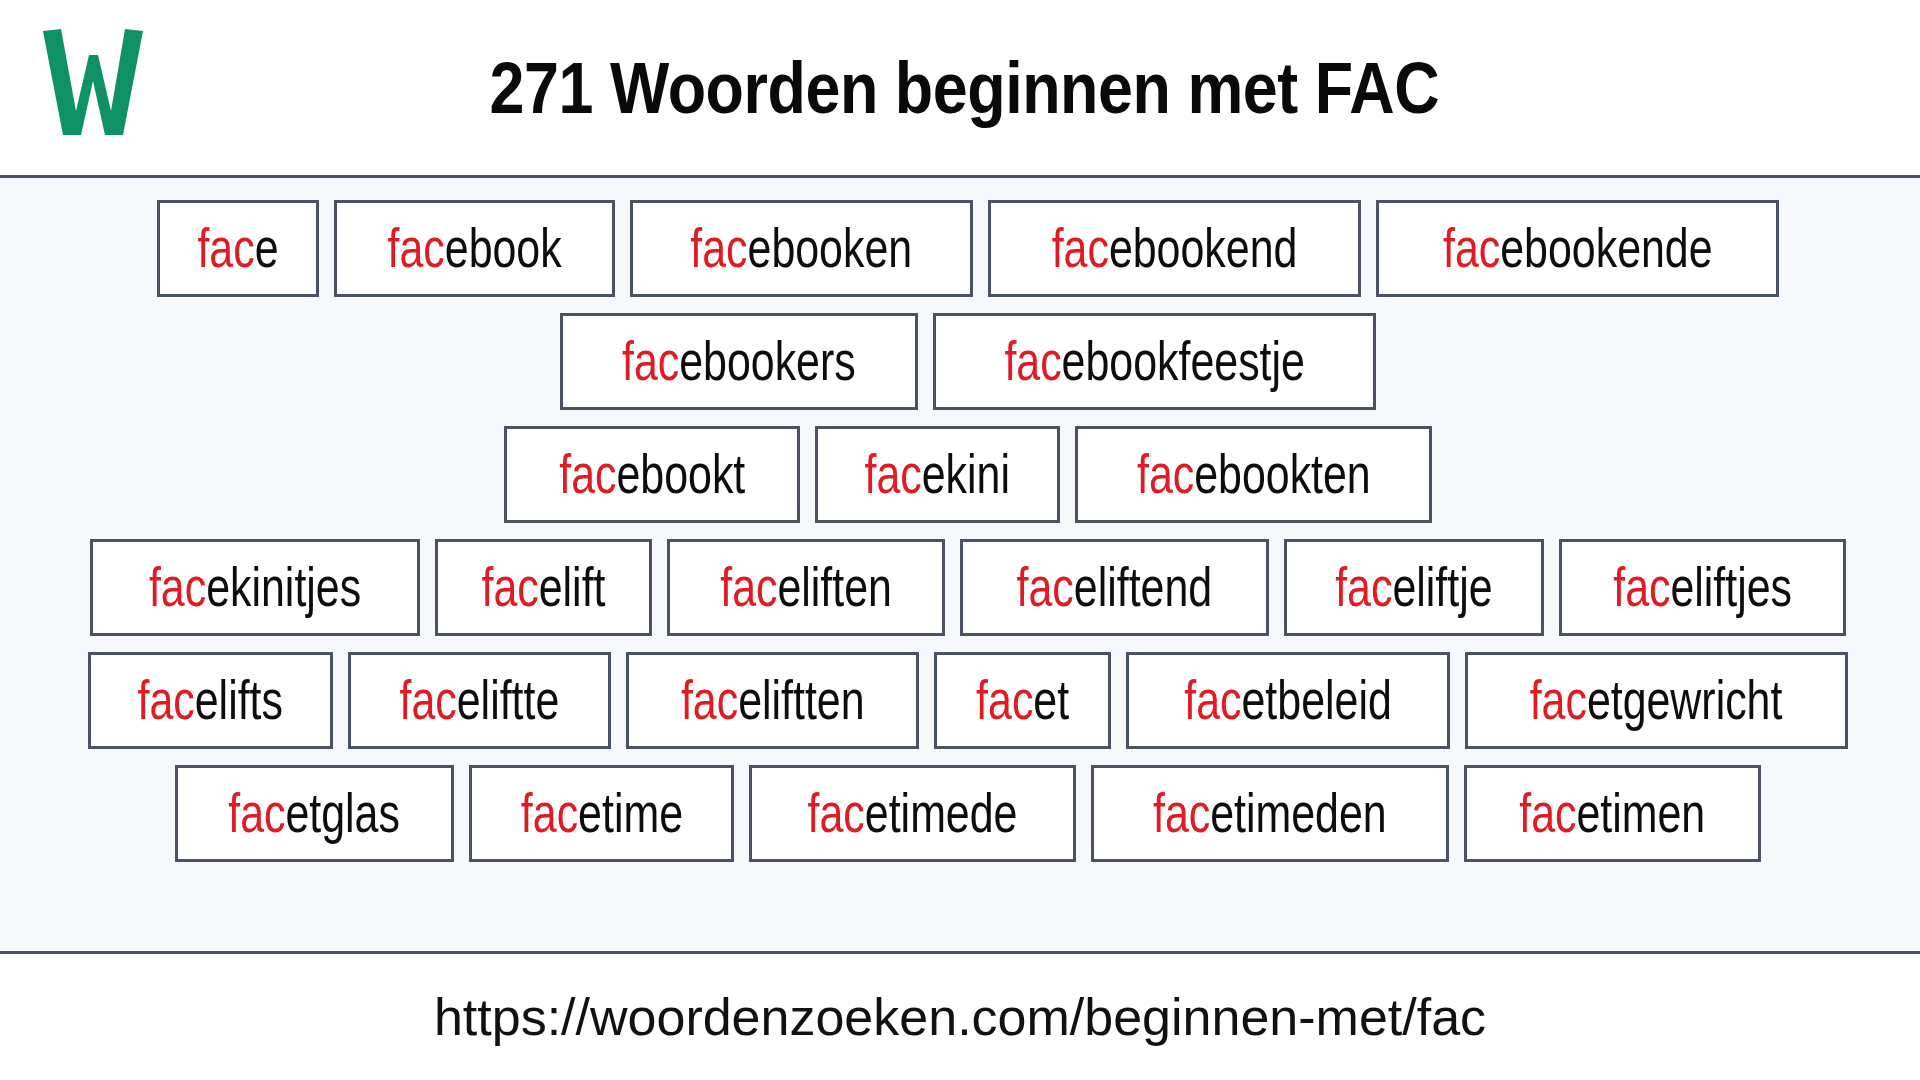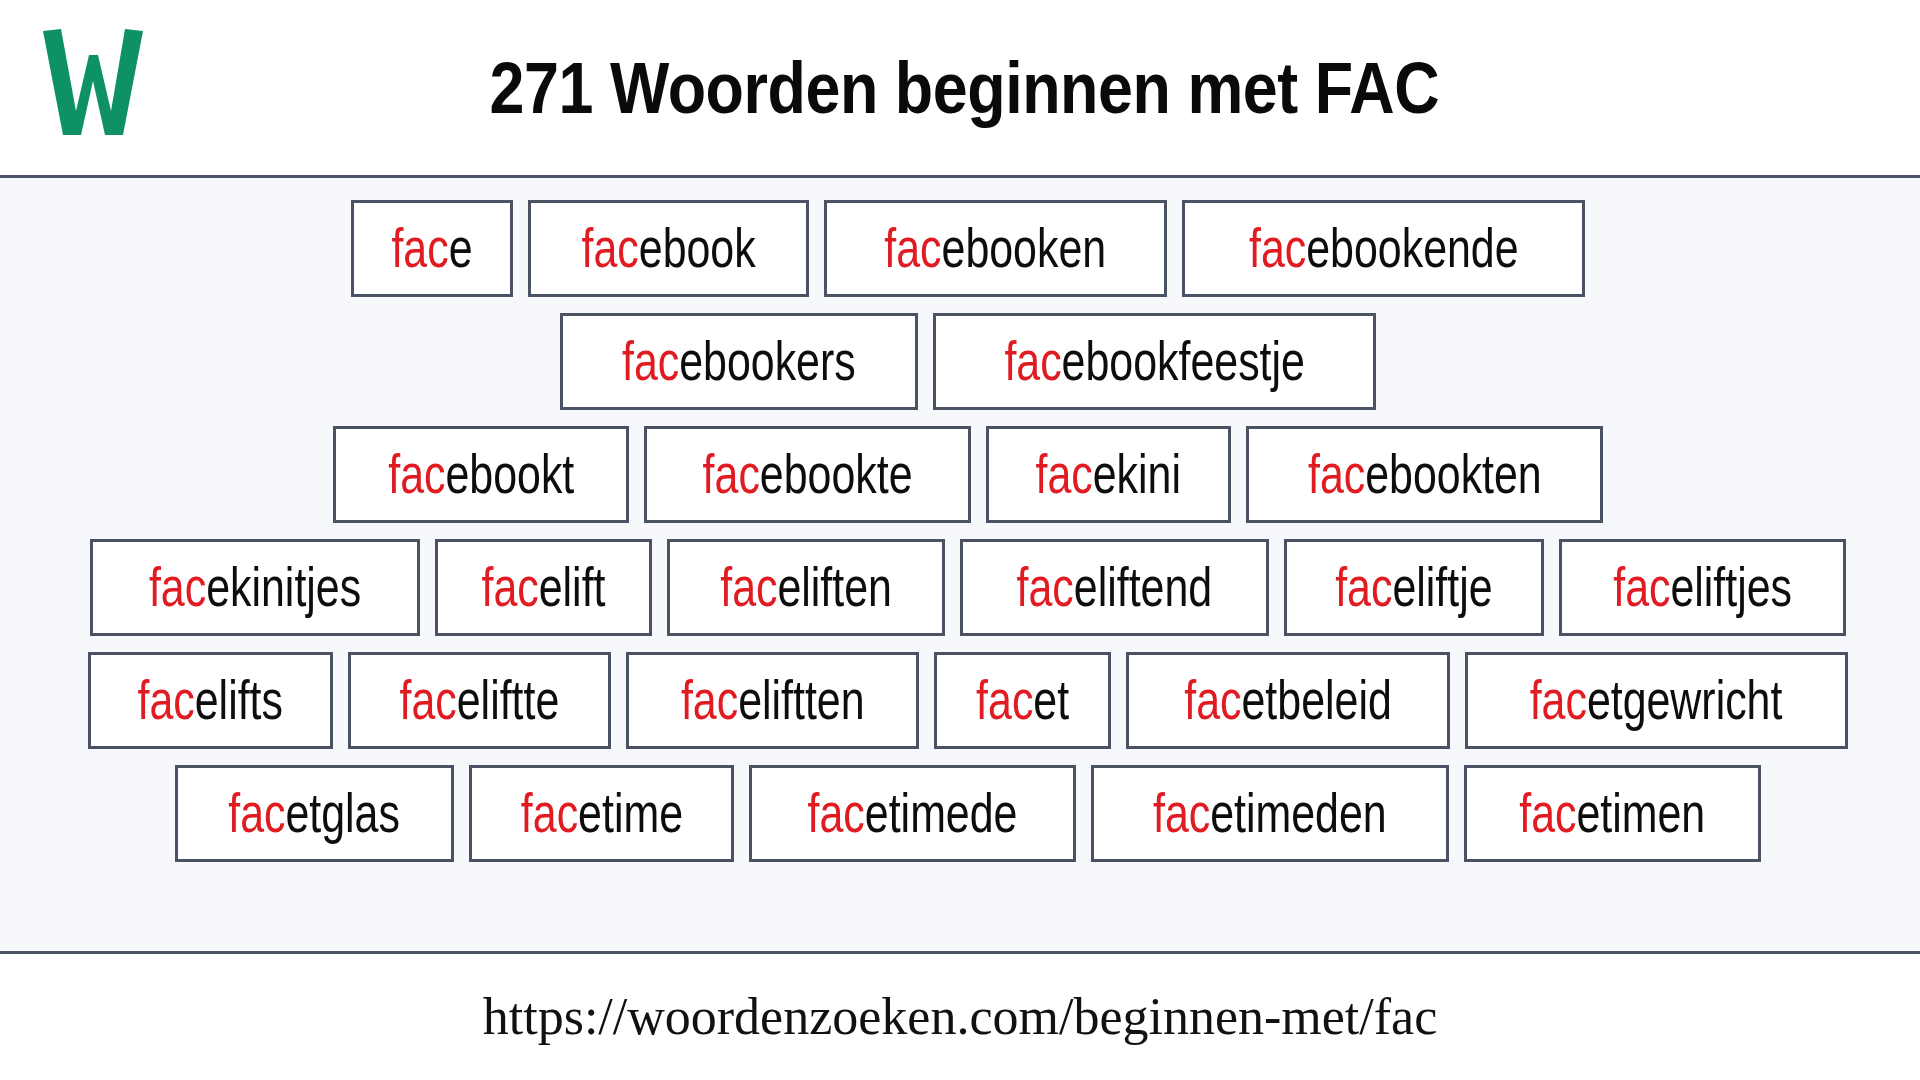--- a/index.html
+++ b/index.html
@@ -117,21 +117,21 @@
     height: 126px;
     min-height: 126px;
     background: #ffffff;
     display: flex;
     align-items: center;
     justify-content: center;
     box-sizing: border-box;
   }
 
   .footer-url {
-    font-family: Liberation Serif, serif;
+    font-family: Liberation Sans, sans-serif;
     font-size: 52px;
     color: #111111;
     letter-spacing: 0px;
     white-space: nowrap;
     line-height: 1;
   }
 </style>
 </head>
 <body>
 
@@ -151,37 +151,37 @@
         <div class="word-box">
           <span class="word-text"><span class="pre">fac</span><span class="rest">e</span></span>
         </div>
         <div class="word-box">
           <span class="word-text"><span class="pre">fac</span><span class="rest">ebook</span></span>
         </div>
         <div class="word-box">
           <span class="word-text"><span class="pre">fac</span><span class="rest">ebooken</span></span>
         </div>
         <div class="word-box">
+          <span class="word-text"><span class="pre">fac</span><span class="rest">ebookend</span></span>
+        </div>
+        <div class="word-box">
           <span class="word-text"><span class="pre">fac</span><span class="rest">ebookende</span></span>
         </div>
       </div>
       <div class="word-row">
         <div class="word-box">
           <span class="word-text"><span class="pre">fac</span><span class="rest">ebookers</span></span>
         </div>
         <div class="word-box">
           <span class="word-text"><span class="pre">fac</span><span class="rest">ebookfeestje</span></span>
         </div>
       </div>
       <div class="word-row">
         <div class="word-box">
           <span class="word-text"><span class="pre">fac</span><span class="rest">ebookt</span></span>
-        </div>
-        <div class="word-box">
-          <span class="word-text"><span class="pre">fac</span><span class="rest">ebookte</span></span>
         </div>
         <div class="word-box">
           <span class="word-text"><span class="pre">fac</span><span class="rest">ekini</span></span>
         </div>
         <div class="word-box">
           <span class="word-text"><span class="pre">fac</span><span class="rest">ebookten</span></span>
         </div>
       </div>
       <div class="word-row">
         <div class="word-box">

